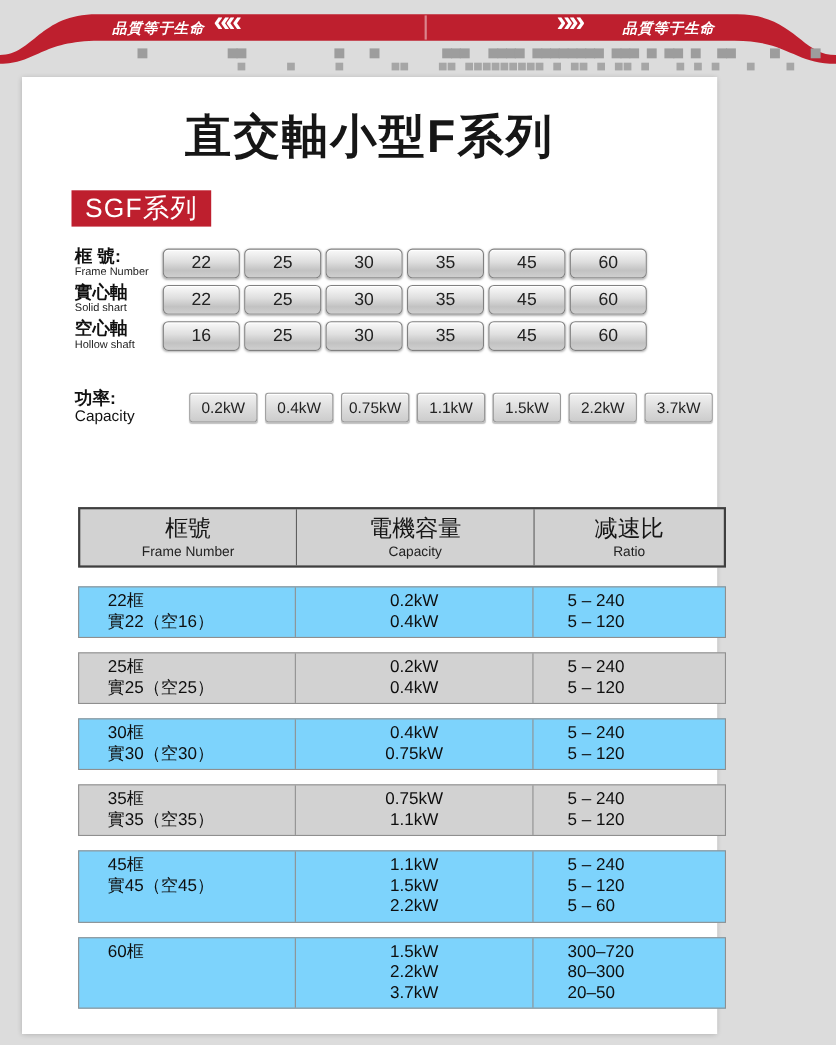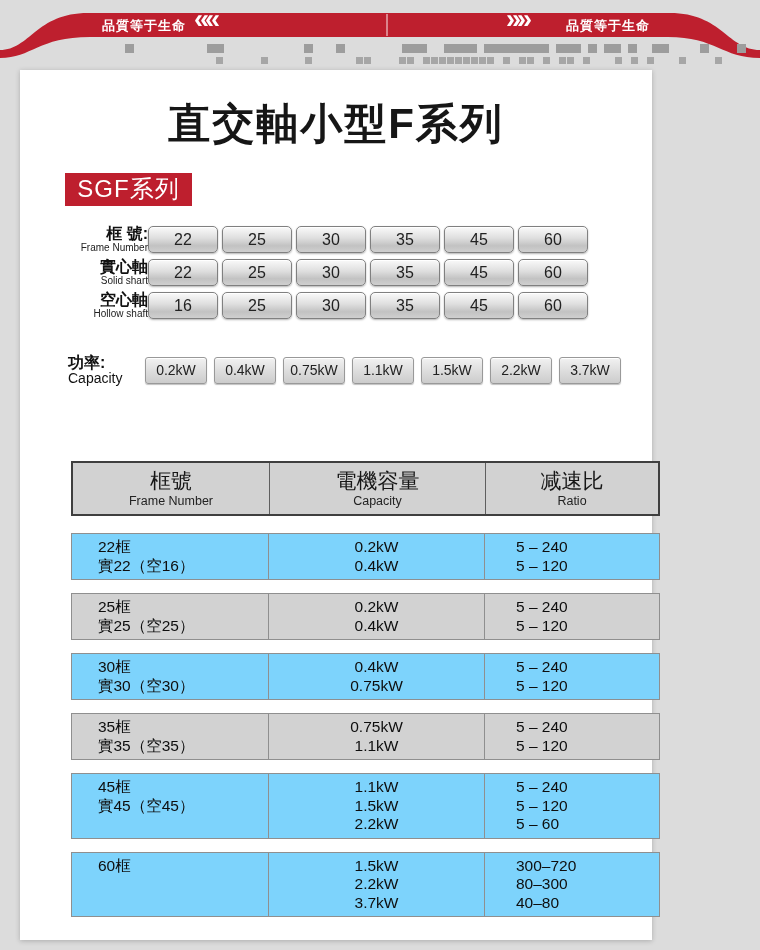--- a/index.html
+++ b/index.html
@@ -11,20 +11,21 @@
     font-family:"Liberation Sans","DejaVu Sans",sans-serif;
     color:#111;
   }
   
   .banner { position:absolute; left:0; top:0; width:760px; height:66px; }
   .banner svg { position:absolute; left:0; top:0; }
   .banner-text {
     position:absolute; top:17px;
     color:#fff; font-size:13px; font-weight:bold; letter-spacing:1px;
     white-space:nowrap;
+    font-style:italic;
   }
   .banner-chevrons {
     position:absolute; top:4px;
     color:#fff; font-size:27px; font-weight:bold; letter-spacing:-4px;
     white-space:nowrap;
   }
   .banner-divider {
     position:absolute; left:386px; top:14px; width:2px; height:22px;
     background:rgba(255,255,255,.45);
   }
@@ -50,34 +51,34 @@
   
   .series-badge {
     margin:25px 0 0 45px;
     width:127px; height:33px;
     background:#be1f2e; color:#fff;
     display:flex; align-items:center; justify-content:center;
     font-size:24px; letter-spacing:1px; padding-bottom:2px;
   }
   
   .selectors { margin:20px 0 0 48px; }
-  .sel-row { display:flex; align-items:center; margin-bottom:6px; height:27px;text-align:right; }
+  .sel-row { display:flex; align-items:center; margin-bottom:6px; height:27px; }
   .sel-label { width:80px; line-height:1.05; }
   .sel-label .zh { font-size:16px; font-weight:600; color:#111; }
   .sel-label .en { font-size:10px; color:#222; }
   .sel-buttons { display:flex; gap:4px; }
   .btn3d {
     width:70px; height:27px; border:1px solid #808080; border-radius:5px;
     background:linear-gradient(180deg,#fafafa 0%,#dedede 45%,#c2c2c2 75%,#cfcfcf 100%);
     box-shadow:inset 0 1px 0 #ffffff, 0 1px 2px rgba(0,0,0,.30);
     display:flex; align-items:center; justify-content:center;
     font-size:16px; color:#222; cursor:pointer;
   }
   
-  .cap-row { display:flex; align-items:center; margin:37px 0 0 48px; height:28px; }
+  .cap-row { display:flex; align-items:center; margin:37px 0 0 48px; height:28px;gap:27px; }
   .cap-label { width:77px; line-height:1.1; }
   .cap-label .zh { font-size:16px; font-weight:600; }
   .cap-label .en { font-size:14px; }
   .cap-buttons { display:flex; gap:7px; }
   .btn-flat {
     width:62px; height:27px; border:1px solid #999; border-radius:3px;
     background:linear-gradient(180deg,#f2f2f2 0%,#dcdcdc 55%,#cccccc 100%);
     box-shadow:0 1px 1px rgba(0,0,0,.25), inset 0 1px 0 #fff;
     display:flex; align-items:center; justify-content:center;
     font-size:14px; color:#222; cursor:pointer;
@@ -345,19 +346,19 @@
             <div>60框</div>
           </div>
           <div class="cell c2">
             <div>1.5kW</div>
             <div>2.2kW</div>
             <div>3.7kW</div>
           </div>
           <div class="cell c3">
             <div>300–720</div>
             <div>80–300</div>
-            <div>40–80</div>
+            <div>20–50</div>
           </div>
         </div>
       </div>
   </div>
 
 </div>
 
 </body></html>

